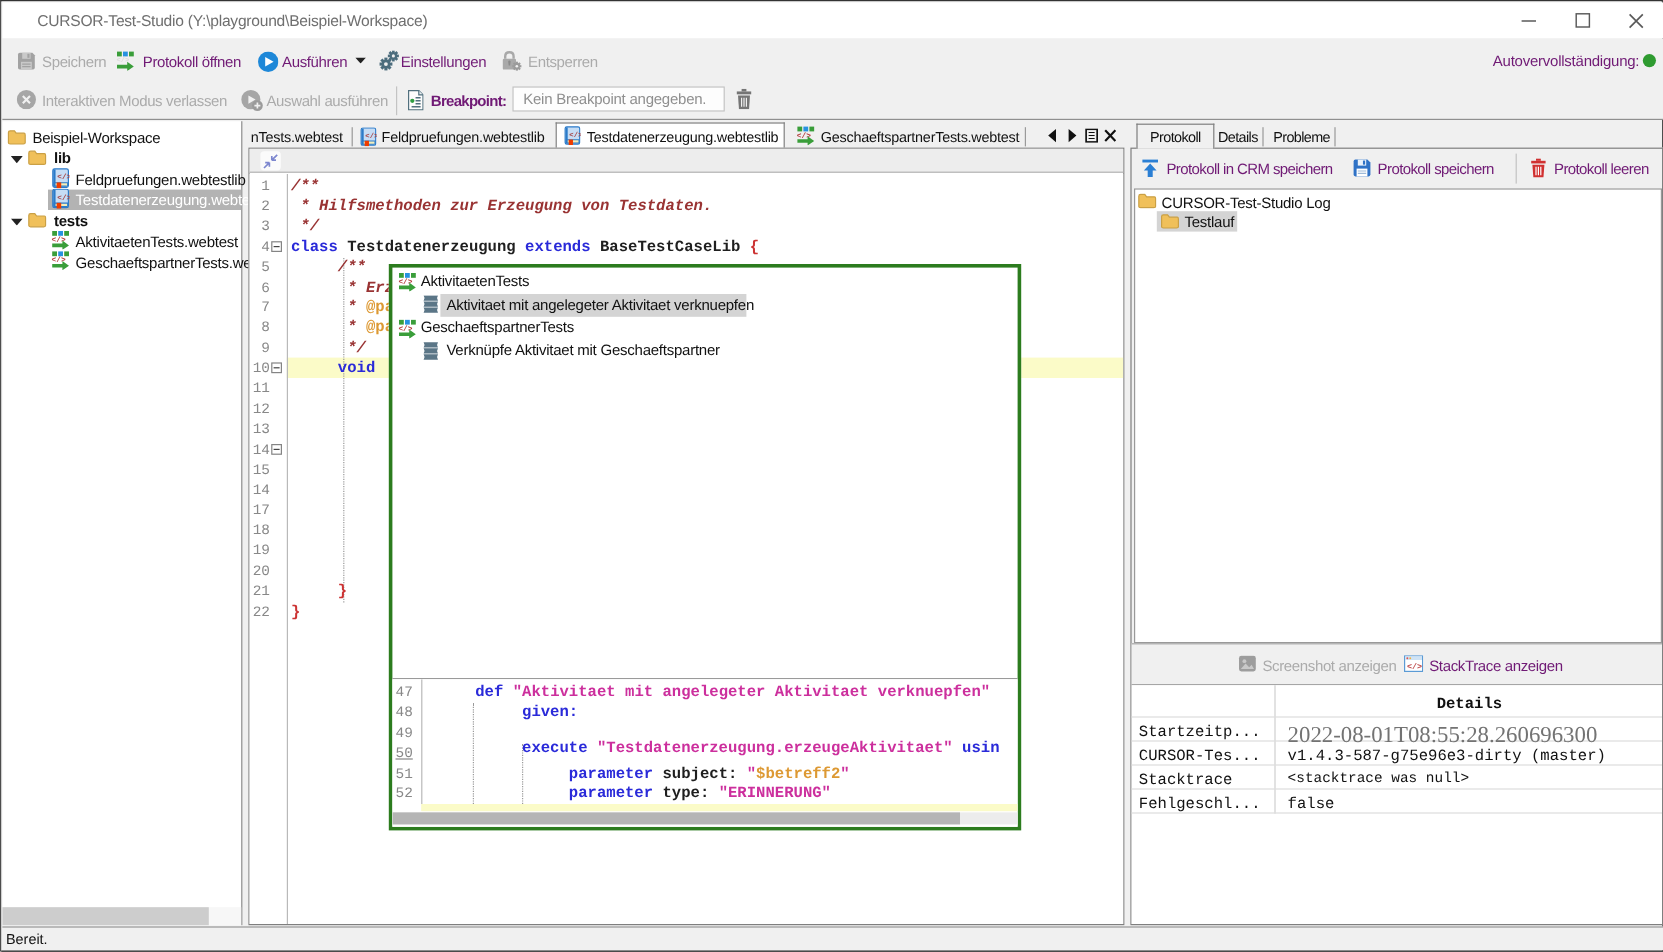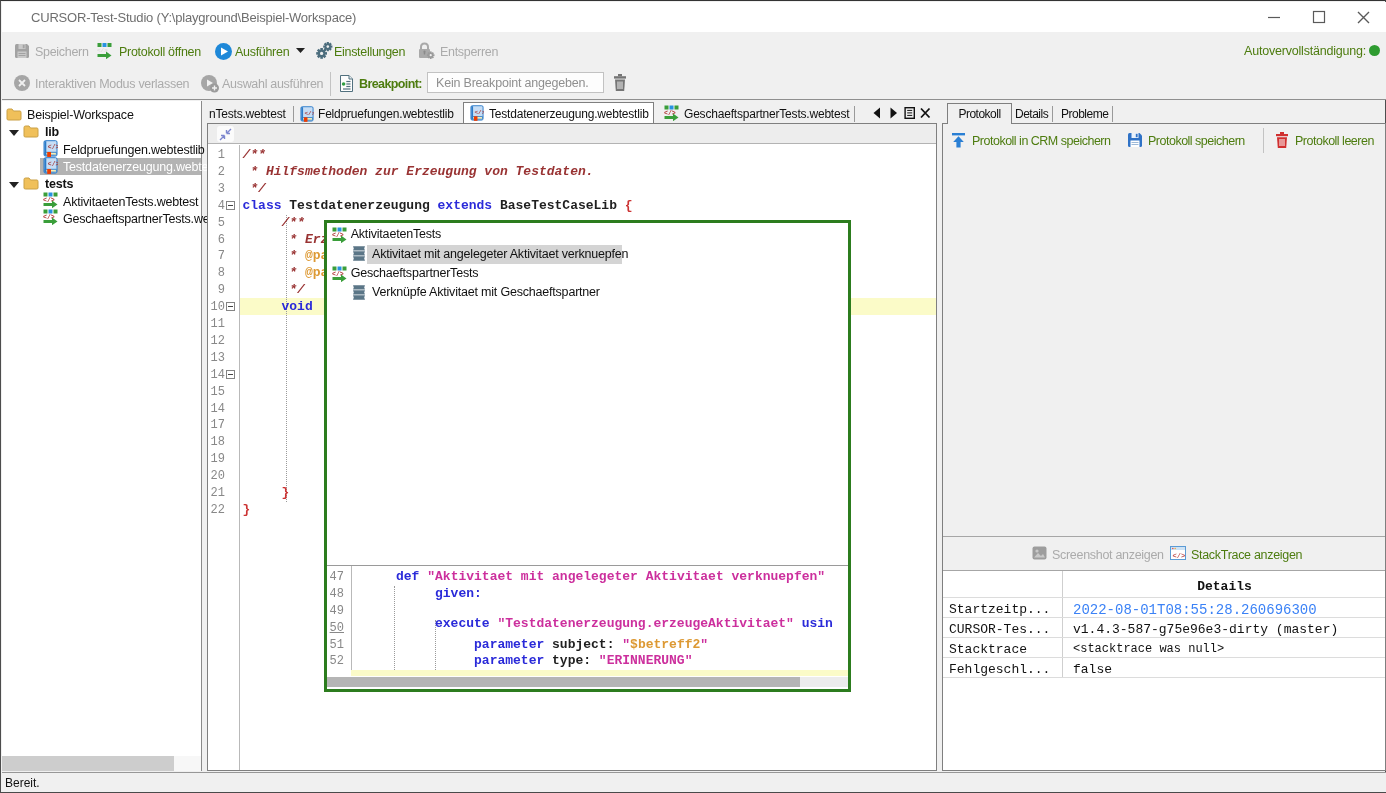--- a/index.html
+++ b/index.html
@@ -3,21 +3,21 @@
 <style>
 *{margin:0;padding:0;box-sizing:border-box;}
 html,body{width:1386px;height:793px;overflow:hidden;}
 body{font-family:"Liberation Sans",sans-serif;background:#f0f0f0;}
 .abs{position:absolute;}
 .mono{font-family:"Liberation Mono",monospace;}
 .win{position:absolute;left:0;top:0;width:1386px;height:793px;background:#f0f0f0;border-left:1px solid #4d4d4d;border-right:1px solid #4d4d4d;border-top:1px solid #333;}
 .titlebar{position:absolute;left:1px;top:1px;width:1384px;height:30px;background:#fff;}
 .title-text{position:absolute;left:29px;top:8px;font-size:13px;color:#6f6f6f;letter-spacing:-0.2px;}
 .toolbars{position:absolute;left:1px;top:31px;width:1384px;height:68px;background:#f0f0f0;border-bottom:1px solid #8f8f8f;}
-.tb-label{position:absolute;font-size:12.5px;color:#4d7c0f;letter-spacing:-0.3px;top:0;}
+.tb-label{position:absolute;font-size:12.5px;color:#701a75;letter-spacing:-0.3px;top:0;}
 .tb-dis{color:#ababab;}
 .row1 .tb-label{top:13px;}
 .statusbar{position:absolute;left:1px;top:771px;width:1384px;height:20px;background:#f0f0f0;border-top:1px solid #979797;font-size:12px;color:#111;}
 .winbottom{position:absolute;left:0px;top:791px;width:1386px;height:2px;background:#4a4a4a;}
 
 .ltree{position:absolute;left:1px;top:100px;width:200px;height:670px;background:#fff;border-right:1px solid #8a8a8a;}
 .trow{position:absolute;height:17px;line-height:17px;font-size:12.5px;color:#111;letter-spacing:-0.2px;white-space:nowrap;}
 
 .edpanel{position:absolute;left:206px;top:122px;width:730px;height:648px;border:1px solid #7f7f7f;background:#fff;}
 .tabtxt{position:absolute;top:0;font-size:12px;letter-spacing:-0.2px;color:#111;white-space:nowrap;}
@@ -389,20 +389,31 @@
     <div class="sep" style="left:320px;top:4px;height:25px;"></div>
     <svg class="abs" style="left:332px;top:8px" width="14" height="16" viewBox="0 0 14 16">
         <rect x="5" y="0" width="4" height="2" fill="#d03030"></rect>
         <rect x="1" y="2" width="12" height="2.2" fill="#d03030"></rect>
         <path d="M2 5.2 L12 5.2 L11.2 16 L2.8 16 Z" fill="#d03030"></path>
         <line x1="5" y1="7" x2="5" y2="14" stroke="#fff" stroke-width="1"></line>
         <line x1="7" y1="7" x2="7" y2="14" stroke="#fff" stroke-width="1"></line>
         <line x1="9" y1="7" x2="9" y2="14" stroke="#fff" stroke-width="1"></line>
       </svg>
     <div class="tb-label" style="left:352px;top:10px;letter-spacing:-0.5px;">Protokoll leeren</div>
+    <div class="abs" style="left:2px;top:33px;width:440px;height:379px;background:#fff;border:1px solid #999;">
+      <svg class="abs" style="left:2px;top:3px" width="16" height="13" viewBox="0 0 16 13">
+          <path d="M1 2.5 Q1 1 2.5 1 L6 1 L7.5 3 L14 3 Q15 3 15 4.5 L15 11 Q15 12 13.5 12 L2.5 12 Q1 12 1 11 Z" fill="#f0c05a" stroke="#caa045" stroke-width="1"></path>
+        </svg>
+      <div class="trow" style="left:22px;top:2.5px;">CURSOR-Test-Studio Log</div>
+      <div class="abs" style="left:18px;top:18px;width:67px;height:16.5px;background:#d4d4d4;"></div>
+      <svg class="abs" style="left:21px;top:20px" width="16" height="13" viewBox="0 0 16 13">
+          <path d="M1 2.5 Q1 1 2.5 1 L6 1 L7.5 3 L14 3 Q15 3 15 4.5 L15 11 Q15 12 13.5 12 L2.5 12 Q1 12 1 11 Z" fill="#f0c05a" stroke="#caa045" stroke-width="1"></path>
+        </svg>
+      <div class="trow" style="left:41px;top:19px;">Testlauf</div>
+    </div>
     <div class="abs" style="left:0px;top:412px;width:442px;height:35px;background:#f0f0f0;border-top:1px solid #a6a6a6;border-bottom:1px solid #a6a6a6;">
       <svg class="abs" style="left:89px;top:9px" width="15" height="14" viewBox="0 0 15 14">
           <rect x="0.5" y="0.5" width="14" height="13" rx="2" fill="#9d9d9d"></rect>
           <circle cx="5" cy="5" r="1.6" fill="#c9c9c9"></circle>
           <path d="M2 11.5 L6 7 L9 10 L11 8 L13 11.5 Z" fill="#c9c9c9"></path>
         </svg>
       <div class="tb-label tb-dis" style="left:109px;top:11px;">Screenshot anzeigen</div>
       <svg class="abs" style="left:227px;top:9px" width="16" height="14" viewBox="0 0 16 14">
           <rect x="0.5" y="0.5" width="15" height="13" fill="#fff" stroke="#5b9bd5" stroke-width="1"></rect>
           <rect x="1" y="1" width="14" height="3" fill="#cfe3f5"></rect>
@@ -414,21 +425,21 @@
     </div>
     <div class="abs" style="left:0px;top:447px;width:442px;height:199px;background:#fff;">
       <div class="abs" style="left:119px;top:0;width:1px;height:107px;background:#cfcfcf;"></div>
       <div class="abs" style="left:0;top:26px;width:442px;height:1px;background:#dcdcdc;"></div>
       <div class="abs" style="left:0;top:46px;width:442px;height:1px;background:#dcdcdc;"></div>
       <div class="abs" style="left:0;top:66px;width:442px;height:1px;background:#dcdcdc;"></div>
       <div class="abs" style="left:0;top:86px;width:442px;height:1px;background:#dcdcdc;"></div>
       <div class="abs" style="left:0;top:106px;width:442px;height:1px;background:#dcdcdc;"></div>
       <div class="mono abs" style="left:121px;top:8px;width:321px;text-align:center;font-size:13px;font-weight:bold;color:#111;">Details</div>
       <div class="mono abs" style="left:6px;top:31px;font-size:13px;color:#111;">Startzeitp...</div>
-      <div class="mono abs" style="left:130px;top:31px;font-size:14px;color:#3b82f6;">2022-08-01T08:55:28.260696300</div>
+      <div class="mono abs" style="left:130px;top:31px;font-size:19px;color:#737373;font-family:Liberation Serif, serif;">2022-08-01T08:55:28.260696300</div>
       <div class="mono abs" style="left:6px;top:51px;font-size:13px;color:#111;">CURSOR-Tes...</div>
       <div class="mono abs" style="left:130px;top:51px;font-size:13px;color:#111;">v1.4.3-587-g75e96e3-dirty (master)</div>
       <div class="mono abs" style="left:6px;top:71px;font-size:13px;color:#111;">Stacktrace</div>
       <div class="mono abs" style="left:130px;top:71px;font-size:12px;color:#111;">&lt;stacktrace was null&gt;</div>
       <div class="mono abs" style="left:6px;top:91px;font-size:13px;color:#111;">Fehlgeschl...</div>
       <div class="mono abs" style="left:130px;top:91px;font-size:13px;color:#111;">false</div>
     </div>
   </div>
 
   <div class="statusbar">

